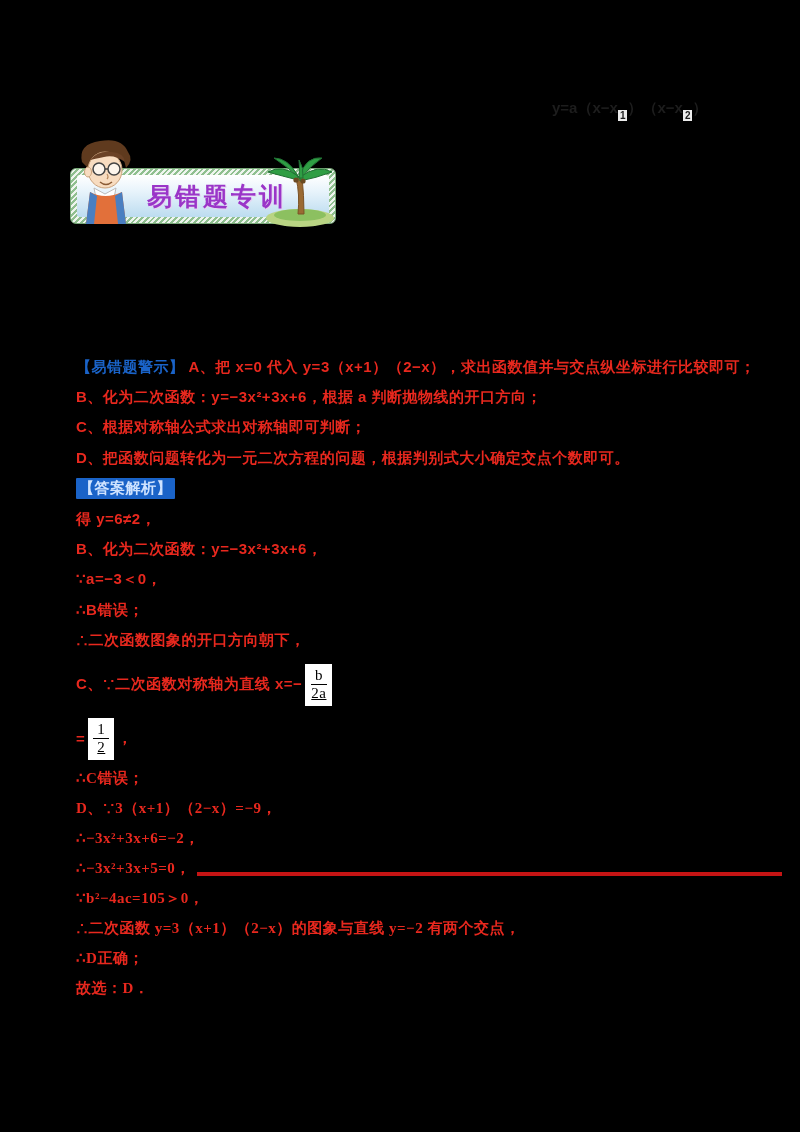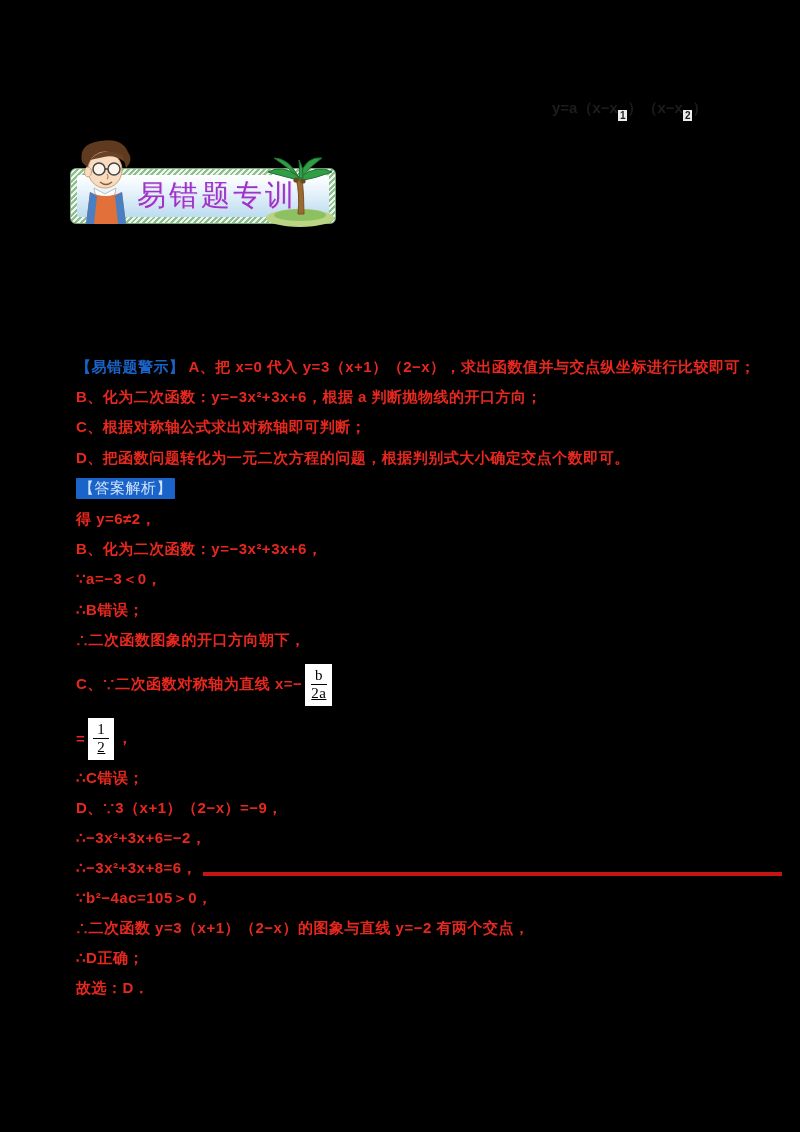--- a/index.html
+++ b/index.html
@@ -22,36 +22,36 @@
     position:absolute;left:70px;top:168px;width:264px;height:54px;
     background:repeating-linear-gradient(135deg,#8fbf8f 0 2px,#eef5ee 2px 4px);
     border:1px solid #7aa87a;border-radius:6px;
   }
   .banner-inner{
     position:absolute;left:6px;top:6px;right:6px;bottom:6px;
     background:linear-gradient(180deg,#ffffff 0%,#e7f3fb 40%,#bcdcf0 100%);
     border-radius:3px;display:flex;align-items:center;justify-content:center;
   }
   .banner-text{
-    color:#9a35c8;font-size:29px;font-weight:normal;letter-spacing:3px;
+    color:#9a35c8;font-size:25px;font-weight:bold;letter-spacing:3px;
     text-shadow:1px 1px 0 #e6d4f2;padding-left:28px;
   }
   .boy-illu{position:absolute;left:64px;top:136px;width:84px;height:92px;}
   .palm-illu{position:absolute;left:258px;top:154px;width:84px;height:74px;}
   
   .content{
     position:absolute;left:76px;top:352px;width:706px;
     color:#e8281e;font-size:15px;font-weight:bold;letter-spacing:.5px;
   }
   .line{height:30.4px;display:flex;align-items:center;white-space:nowrap;}
-  .line-b{height:30px;}
+  .line-b{height:30px;font-family:Liberation Serif, serif;}
   .blue-label{color:#1a63c8;margin-right:4px;}
   .badge{
     background:#1a63c8;color:#cfe3ff;padding:1px 3px;margin-right:8px;
-    font-size:15px;font-weight:normal;border-radius:1px;
+    font-size:15px;font-weight:bold;border-radius:1px;
   }
   .frac-line1{height:58px;display:flex;align-items:center;white-space:nowrap;}
   .frac-line2{height:50px;display:flex;align-items:center;white-space:nowrap;}
   .frac{
     display:inline-flex;flex-direction:column;align-items:center;
     background:#fff;color:#000;font-family:"Liberation Serif", serif;
     font-weight:normal;font-size:15px;line-height:1.15;padding:3px 5px;margin:0 3px;
   }
   .frac .num{border-bottom:1px solid #000;padding:0 4px;}
   .frac .den{padding:0 1px;text-decoration:underline;}
@@ -149,21 +149,21 @@
       <span class="num">1</span>
       <span class="den">2</span>
     </span>
     <span>，</span>
   </div>
 
   <div class="line line-b">∴C错误；</div>
   <div class="line line-b">D、∵3（x+1）（2−x）=−9，</div>
   <div class="line line-b">∴−3x²+3x+6=−2，</div>
   <div class="line line-b">
-    <span>∴−3x²+3x+8=6，</span>
+    <span>∴−3x²+3x+5=0，</span>
     <span class="rule"></span>
   </div>
   <div class="line line-b">∵b²−4ac=105＞0，</div>
   <div class="line line-b">∴二次函数 y=3（x+1）（2−x）的图象与直线 y=−2 有两个交点，</div>
   <div class="line line-b">∴D正确；</div>
   <div class="line line-b">故选：D．</div>
 
 </div>
 
 </body></html>

